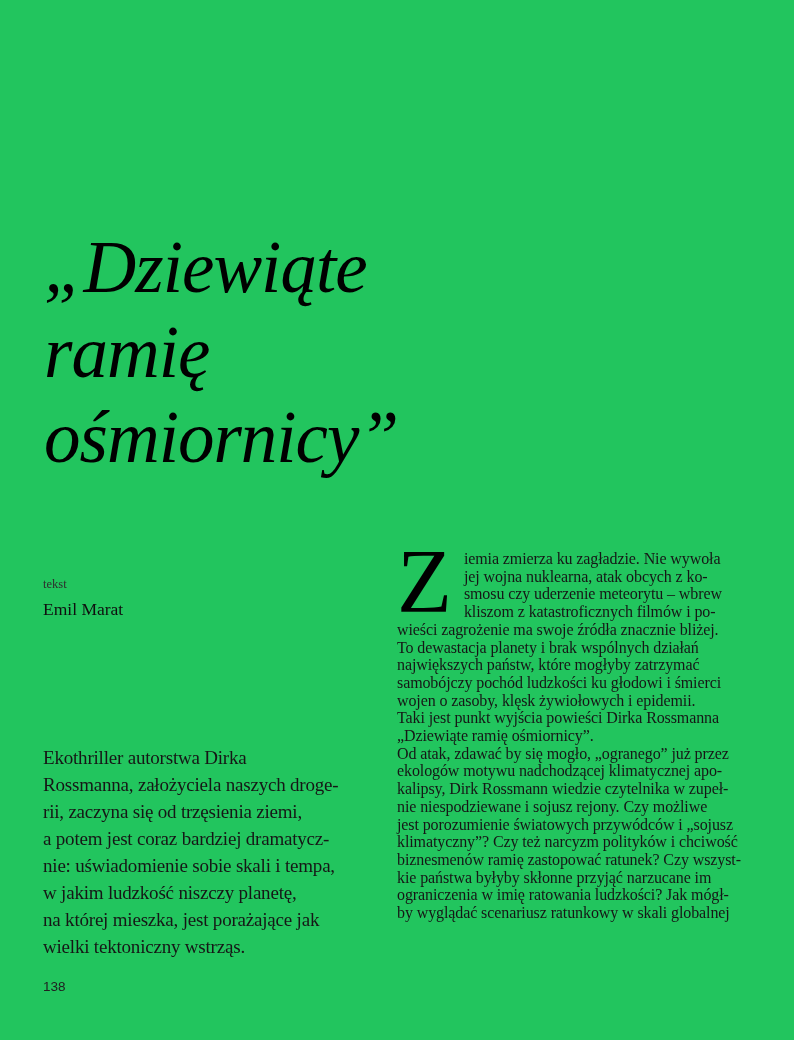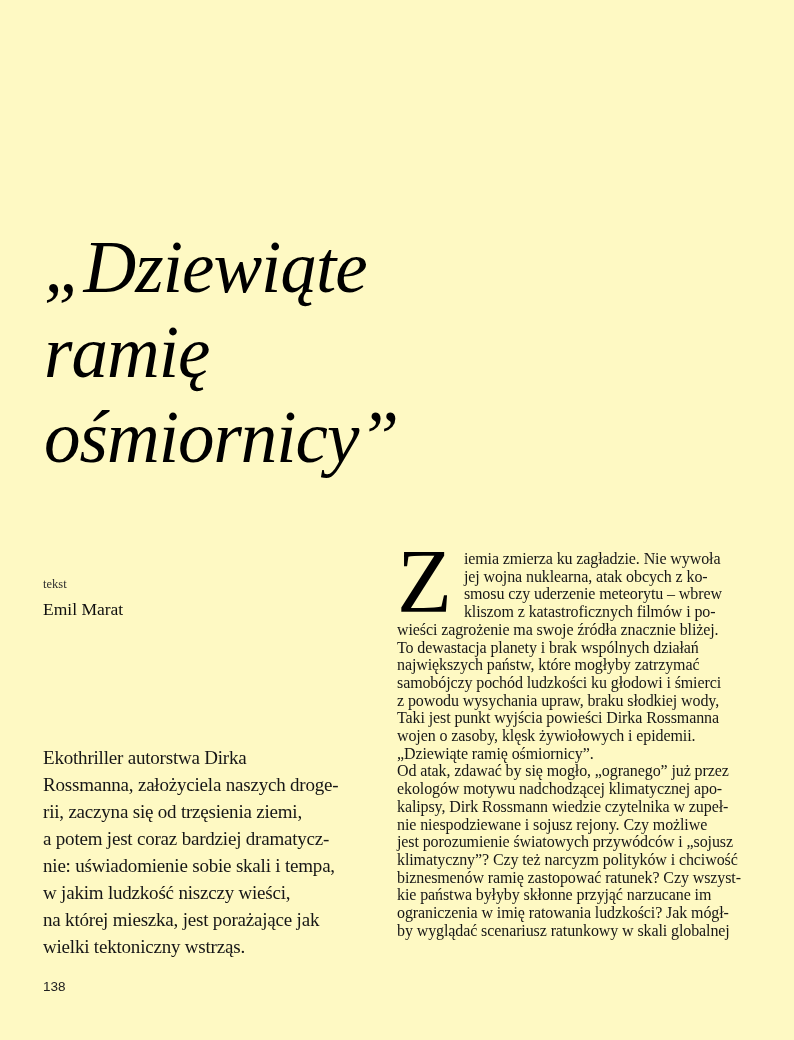--- a/index.html
+++ b/index.html
@@ -4,21 +4,21 @@
 <style>
   html, body {
     margin: 0;
     padding: 0;
     background: #ffffff;
   }
   .page {
     position: relative;
     width: 794px;
     height: 1040px;
-    background: #fef9c3;
+    background: #22c55e;
     overflow: hidden;
     font-family: "Liberation Serif", serif;
     color: #141414;
   }
   .title {
     position: absolute;
     left: 44px;
     top: 225px;
     margin: 0;
     font-family: "Liberation Serif", serif;
@@ -101,38 +101,37 @@
   <div class="byline-label">tekst</div>
 
   <div class="author">Emil Marat</div>
 
   <div class="intro">
       <div class="line">Ekothriller autorstwa Dirka</div>
       <div class="line">Rossmanna, założyciela naszych droge-</div>
       <div class="line">rii, zaczyna się od trzęsienia ziemi,</div>
       <div class="line">a potem jest coraz bardziej dramatycz-</div>
       <div class="line">nie: uświadomienie sobie skali i tempa,</div>
-      <div class="line">w jakim ludzkość niszczy wieści,</div>
+      <div class="line">w jakim ludzkość niszczy planetę,</div>
       <div class="line">na której mieszka, jest porażające jak</div>
       <div class="line">wielki tektoniczny wstrząs.</div>
     </div>
 
   <div class="body-col">
     <span class="dropcap">Z</span>
   <div class="line">iemia zmierza ku zagładzie. Nie wywoła</div>
       <div class="line">jej wojna nuklearna, atak obcych z ko-</div>
       <div class="line">smosu czy uderzenie meteorytu – wbrew</div>
       <div class="line">kliszom z katastroficznych filmów i po-</div>
       <div class="line">wieści zagrożenie ma swoje źródła znacznie bliżej.</div>
       <div class="line">To dewastacja planety i brak wspólnych działań</div>
       <div class="line">największych państw, które mogłyby zatrzymać</div>
       <div class="line">samobójczy pochód ludzkości ku głodowi i śmierci</div>
-      <div class="line">z powodu wysychania upraw, braku słodkiej wody,</div>
+      <div class="line">wojen o zasoby, klęsk żywiołowych i epidemii.</div>
       <div class="line">Taki jest punkt wyjścia powieści Dirka Rossmanna</div>
-      <div class="line">wojen o zasoby, klęsk żywiołowych i epidemii.</div>
       <div class="line">„Dziewiąte ramię ośmiornicy”.</div>
       <div class="line">Od atak, zdawać by się mogło, „ogranego” już przez</div>
       <div class="line">ekologów motywu nadchodzącej klimatycznej apo-</div>
       <div class="line">kalipsy, Dirk Rossmann wiedzie czytelnika w zupeł-</div>
       <div class="line">nie niespodziewane i sojusz rejony. Czy możliwe</div>
       <div class="line">jest porozumienie światowych przywódców i „sojusz</div>
       <div class="line">klimatyczny”? Czy też narcyzm polityków i chciwość</div>
       <div class="line">biznesmenów ramię zastopować ratunek? Czy wszyst-</div>
       <div class="line">kie państwa byłyby skłonne przyjąć narzucane im</div>
       <div class="line">ograniczenia w imię ratowania ludzkości? Jak mógł-</div>

